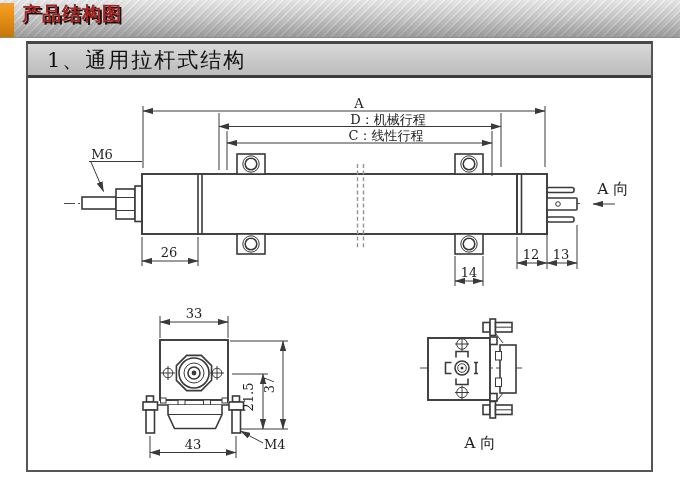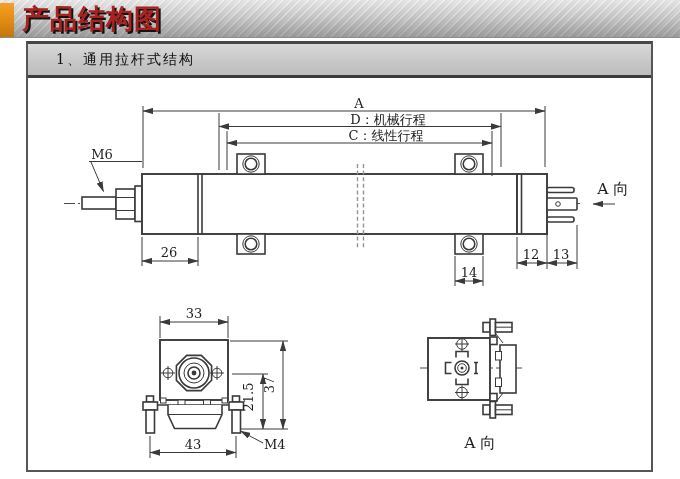--- a/index.html
+++ b/index.html
@@ -7,31 +7,31 @@
         font-family:"DejaVu Sans","Liberation Sans",sans-serif;}
 
   
   .hdr{position:absolute;left:0;top:0;width:680px;height:37px;
     background:
       linear-gradient(180deg, rgba(255,255,255,.50) 0%, rgba(190,190,190,.25) 45%, rgba(95,95,95,.45) 100%),
       repeating-linear-gradient(135deg,#b9b9b9 0px,#e6e6e6 2px,#bcbcbc 4px,#d8d8d8 6px);
     border-bottom:1px solid #8d8d8d;}
   .accent{position:absolute;left:0;top:3px;width:14px;height:34px;
     background:linear-gradient(180deg,#f5a025 0%,#e08a14 55%,#c1770c 100%);}
-  .ttl{position:absolute;left:22px;top:1px;margin:0;font-size:27px;font-weight:bold;
+  .ttl{position:absolute;left:22px;top:1px;margin:0;font-size:19px;font-weight:bold;
     letter-spacing:1px;color:#a82220;text-shadow:2px 2px 0 #141414;
     font-family:"DejaVu Sans","Liberation Sans",sans-serif;}
 
   
   .panel{position:absolute;left:26px;top:41px;width:627px;height:431px;
     border:2px solid #565656;border-top:3px solid #474747;background:#ffffff;box-sizing:border-box;}
   .secbar{height:31px;background:linear-gradient(180deg,#d9d9d9 0%,#c6c6c6 60%,#bdbdbd 100%);
     border-bottom:3px solid #3c3c3c;display:flex;align-items:center;}
-  .secbar span{font-family:"DejaVu Serif","Liberation Serif",serif;font-size:14px;color:#101010;
-    padding-left:28px;letter-spacing:2px;}
+  .secbar span{font-family:"DejaVu Serif","Liberation Serif",serif;font-size:21px;color:#101010;
+    padding-left:19px;letter-spacing:2px;}
 
   
   svg.draw{position:absolute;left:0;top:0;width:680px;height:479px;pointer-events:none;}
   .ln{stroke:#3a3a3a;stroke-width:1.6;fill:none;}
   .hv{stroke:#3a3a3a;stroke-width:1.9;fill:none;}     
   .th{stroke:#3a3a3a;stroke-width:1;fill:none;}       
   .dm{stroke:#3a3a3a;stroke-width:1;fill:none;}       
   .cl{stroke:#4a4a4a;stroke-width:1;fill:none;stroke-dasharray:11 3 2 3;} 
   .bk{stroke:#949494;stroke-width:1.4;fill:none;stroke-dasharray:4 2.6;}  
   .wf{fill:#ffffff;}

